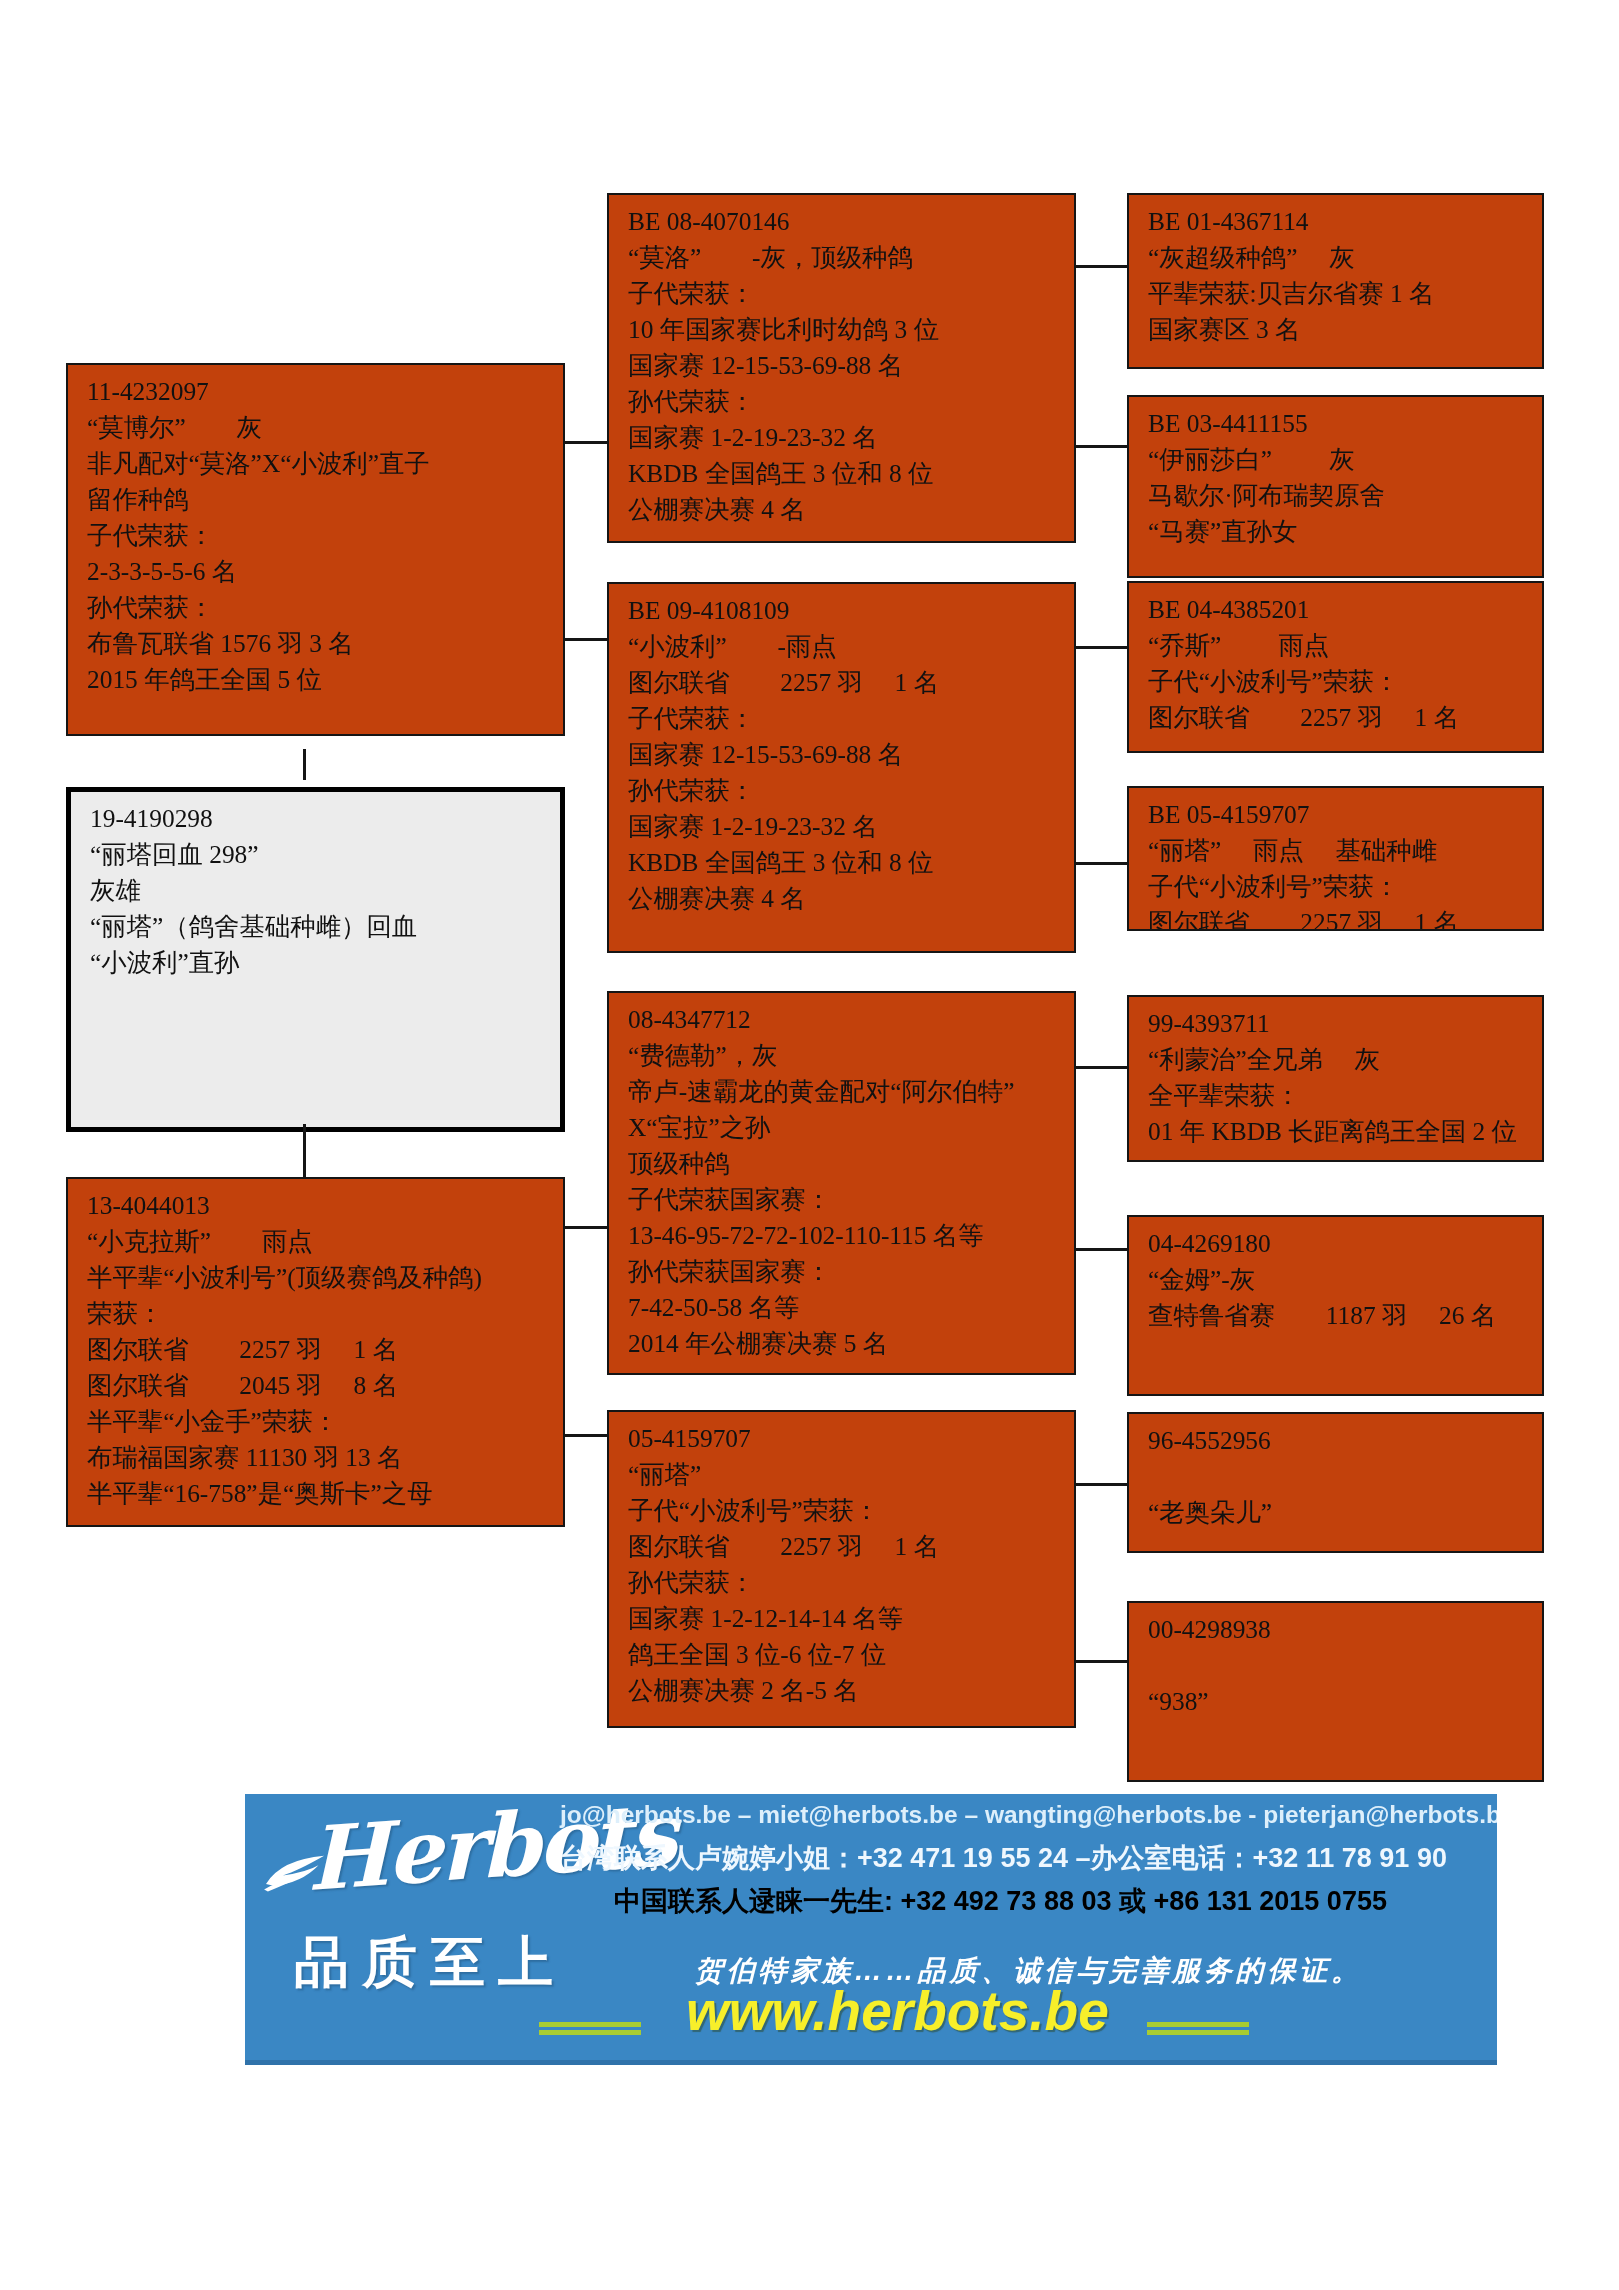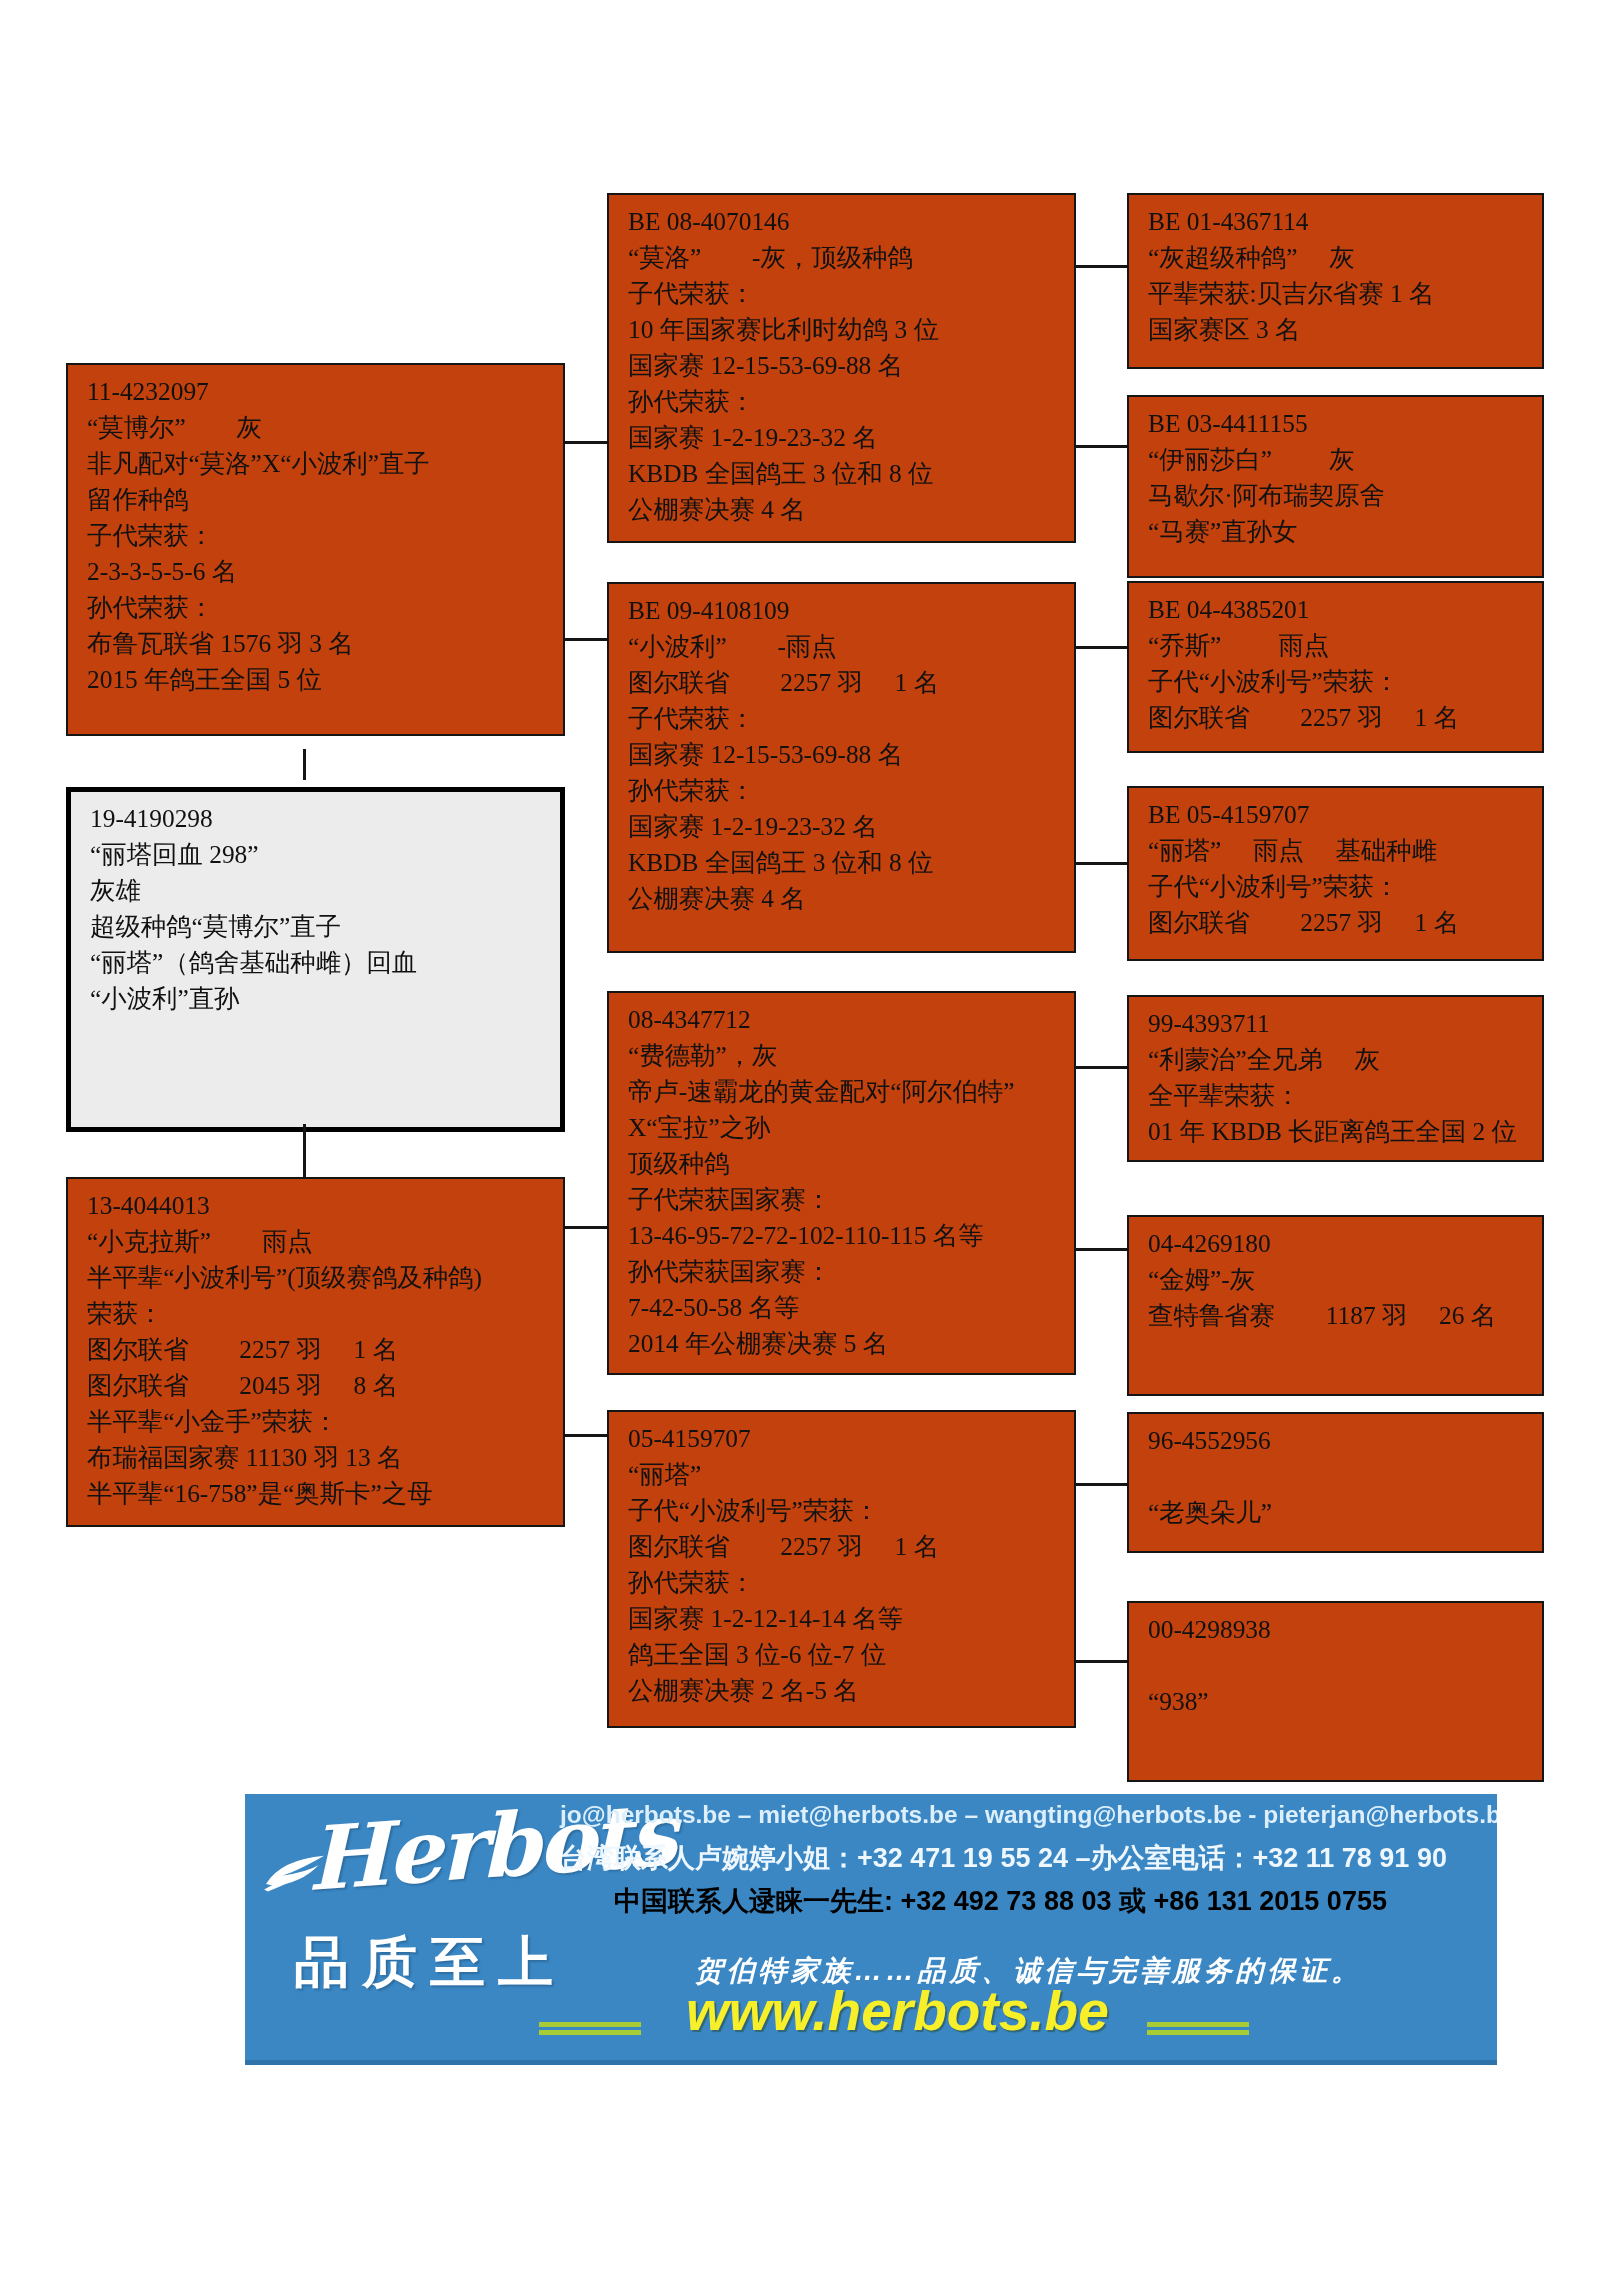--- a/index.html
+++ b/index.html
@@ -27,21 +27,21 @@
   #box-dam     { left:66px;  top:1177px; width:499px; height:350px; }
   
   #box-sire-sire { left:607px; top:193px;  width:469px; height:350px; }
   #box-sire-dam  { left:607px; top:582px;  width:469px; height:371px; }
   #box-dam-sire  { left:607px; top:991px; width:469px; height:384px; }
   #box-dam-dam   { left:607px; top:1410px; width:469px; height:318px; }
   
   #box-ss-sire { left:1127px; top:193px;  width:417px; height:176px; }
   #box-ss-dam  { left:1127px; top:395px;  width:417px; height:183px; }
   #box-sd-sire { left:1127px; top:581px;  width:417px; height:172px; }
-  #box-sd-dam  { left:1127px; top:786px;  width:417px; height:175px; }
+  #box-sd-dam  { left:1127px; top:786px;  width:417px; height:145px; }
   #box-ds-sire { left:1127px; top:995px; width:417px; height:167px; }
   #box-ds-dam  { left:1127px; top:1215px; width:417px; height:181px; }
   #box-dd-sire { left:1127px; top:1412px; width:417px; height:141px; }
   #box-dd-dam  { left:1127px; top:1601px; width:417px; height:181px; }
 
   
   #v-sire-subject { left:303px; top:749px;  height:31px; }
   #v-subject-dam  { left:303px; top:1124px; height:53px; }
   #h-sire-m1 { left:565px; top:441px;  width:42px; }
   #h-sire-m2 { left:565px; top:638px;  width:42px; }
@@ -119,21 +119,20 @@
     <div class="pline">2-3-3-5-5-6 名</div>
     <div class="pline">孙代荣获：</div>
     <div class="pline">布鲁瓦联省 1576 羽 3 名</div>
     <div class="pline">2015 年鸽王全国 5 位</div>
   </div>
 
   <div class="pbox subject" id="box-subject">
     <div class="pline">19-4190298</div>
     <div class="pline">“丽塔回血 298”</div>
     <div class="pline">灰雄</div>
-    <div class="pline">超级种鸽“莫博尔”直子</div>
     <div class="pline">“丽塔”（鸽舍基础种雌）回血</div>
     <div class="pline">“小波利”直孙</div>
   </div>
 
   <div class="pbox" id="box-dam">
     <div class="pline">13-4044013</div>
     <div class="pline">“小克拉斯”　　雨点</div>
     <div class="pline">半平辈“小波利号”(顶级赛鸽及种鸽)</div>
     <div class="pline">荣获：</div>
     <div class="pline">图尔联省　　2257 羽　 1 名</div>

